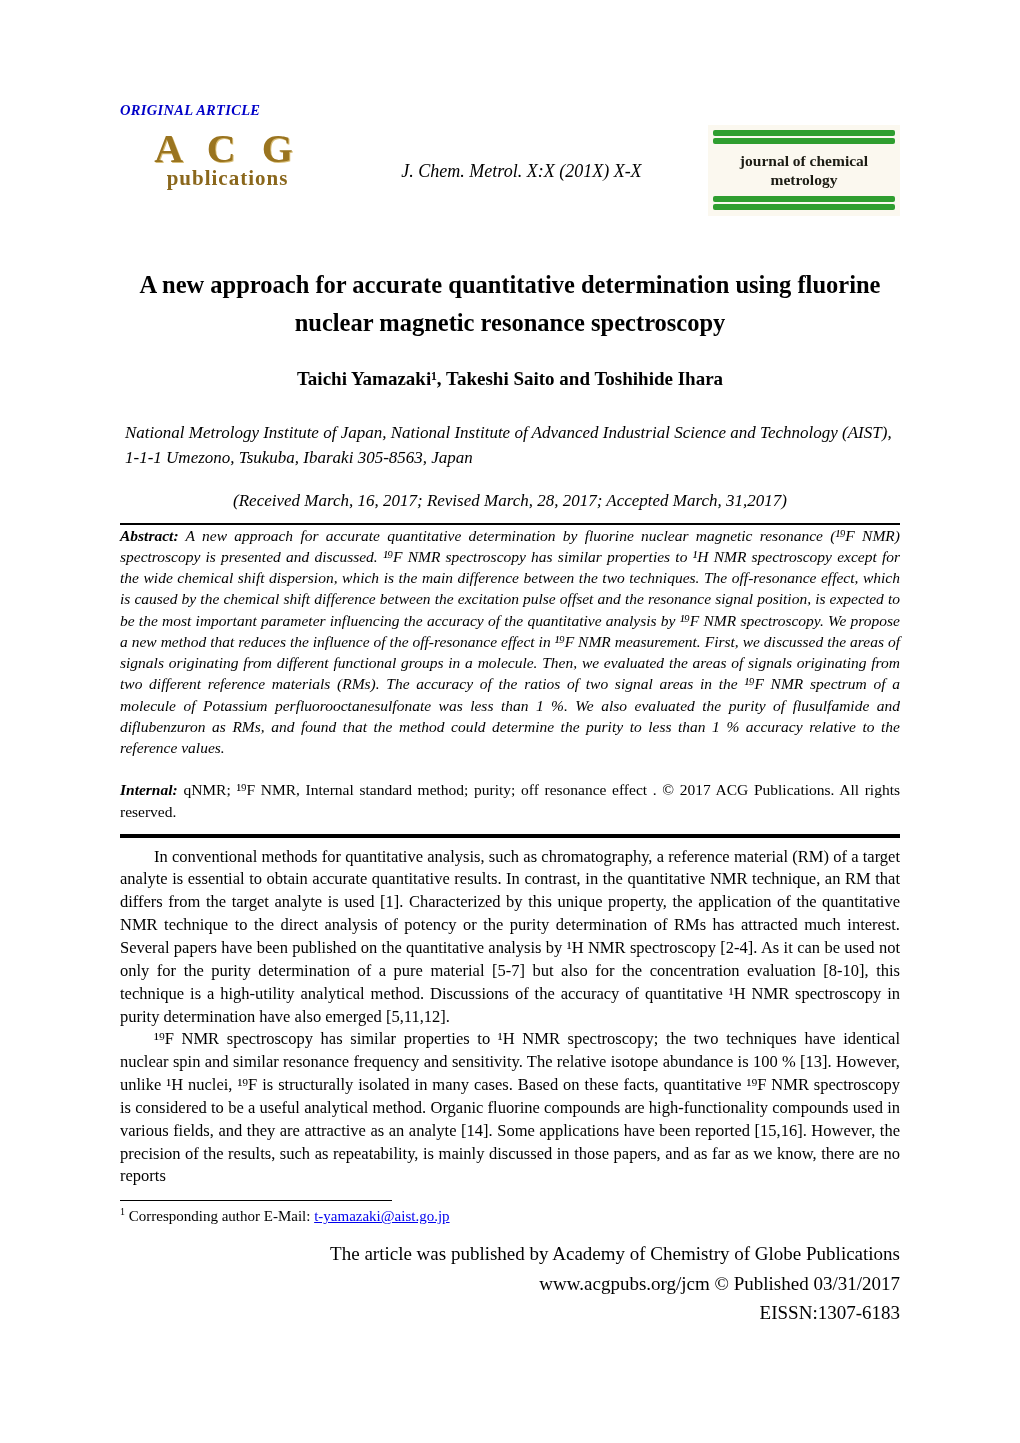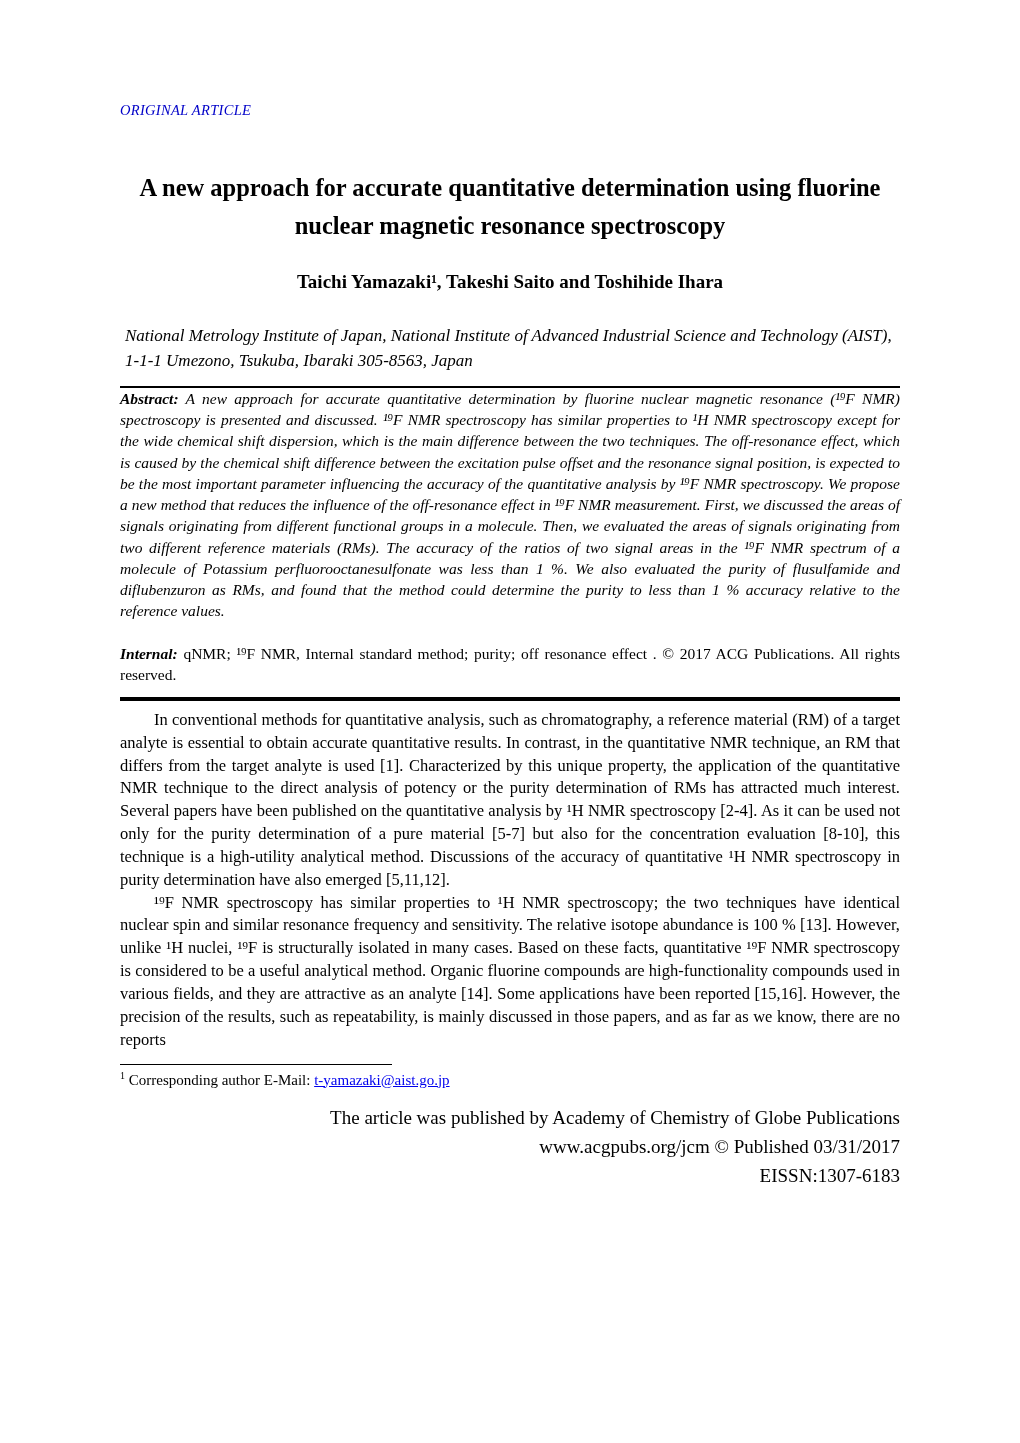--- a/index.html
+++ b/index.html
@@ -3,21 +3,21 @@
 <meta charset="utf-8">
 <style>
   * { margin:0; padding:0; box-sizing:border-box; }
   html,body { background:#ffffff; }
   .page {
     width:1020px; height:1443px; background:#ffffff; position:relative;
     padding:102px 120px 0 120px; overflow:hidden;
     font-family:"Liberation Serif","DejaVu Serif",serif; color:#000;
   }
   .article-type {
-    color:#0000c8; font-weight:normal; font-style:italic; font-size:14.5px;
+    color:#0000c8; font-weight:bold; font-style:italic; font-size:14.5px;
     letter-spacing:0.3px;
   }
   .logo-row { display:flex; align-items:flex-start; margin-top:6px; }
   .acg { width:215px; text-align:center; }
   .acg-letters {
     font-size:40px; font-weight:bold; color:#9a741f; letter-spacing:8px;
     text-shadow:1px 1px 0 #d8bd76;
   }
   .acg-sub { font-size:21px; font-weight:bold; color:#8a671c; margin-top:-6px; letter-spacing:1px; }
   .citation { flex:1; text-align:center; font-style:italic; font-size:18px; padding-top:36px; }
@@ -55,27 +55,45 @@
   .footnote a { color:#0000ee; text-decoration:underline; }
   .footer { margin-top:14px; text-align:right; font-size:19px; line-height:1.55; }
 </style>
 </head>
 <body>
 
 <div class="page">
 
   <div class="article-type">ORIGINAL ARTICLE</div>
 
+  <div class="logo-row">
+    <div class="acg">
+      <div class="acg-letters">A C G</div>
+      <div class="acg-sub">publications</div>
+    </div>
+    <div class="citation">J. Chem. Metrol. X:X (201X) X-X</div>
+    <div class="jlogo">
+      <div class="jbar"></div>
+      <div class="jbar"></div>
+      <div class="jtext">
+        <div>journal of chemical</div>
+        <div>metrology</div>
+      </div>
+      <div class="jbar"></div>
+      <div class="jbar"></div>
+    </div>
+  </div>
 
   <div class="title">A new approach for accurate quantitative determination using fluorine nuclear magnetic resonance spectroscopy</div>
 
   <div class="authors">Taichi Yamazaki¹, Takeshi Saito and Toshihide Ihara</div>
 
   <div class="affiliation">National Metrology Institute of Japan, National Institute of Advanced Industrial Science and Technology (AIST), 1-1-1 Umezono, Tsukuba, Ibaraki 305-8563, Japan</div>
 
+  <div class="dates">(Received March, 16, 2017; Revised March, 28, 2017; Accepted March, 31,2017)</div>
 
   <div class="rule-thin"></div>
 
   <p class="abstract"><span class="lbl">Abstract:</span><span> A new approach for accurate quantitative determination by fluorine nuclear magnetic resonance (¹⁹F NMR) spectroscopy is presented and discussed. ¹⁹F NMR spectroscopy has similar properties to ¹H NMR spectroscopy except for the wide chemical shift dispersion, which is the main difference between the two techniques. The off-resonance effect, which is caused by the chemical shift difference between the excitation pulse offset and the resonance signal position, is expected to be the most important parameter influencing the accuracy of the quantitative analysis by ¹⁹F NMR spectroscopy. We propose a new method that reduces the influence of the off-resonance effect in ¹⁹F NMR measurement. First, we discussed the areas of signals originating from different functional groups in a molecule. Then, we evaluated the areas of signals originating from two different reference materials (RMs). The accuracy of the ratios of two signal areas in the ¹⁹F NMR spectrum of a molecule of Potassium perfluorooctanesulfonate was less than 1 %. We also evaluated the purity of flusulfamide and diflubenzuron as RMs, and found that the method could determine the purity to less than 1 % accuracy relative to the reference values.</span></p>
 
   <p class="keywords"><span class="lbl">Internal:</span><span> qNMR; ¹⁹F NMR, Internal standard method; purity; off resonance effect . © 2017 ACG Publications. All rights reserved.</span></p>
 
   <div class="rule-thick"></div>
 
 

